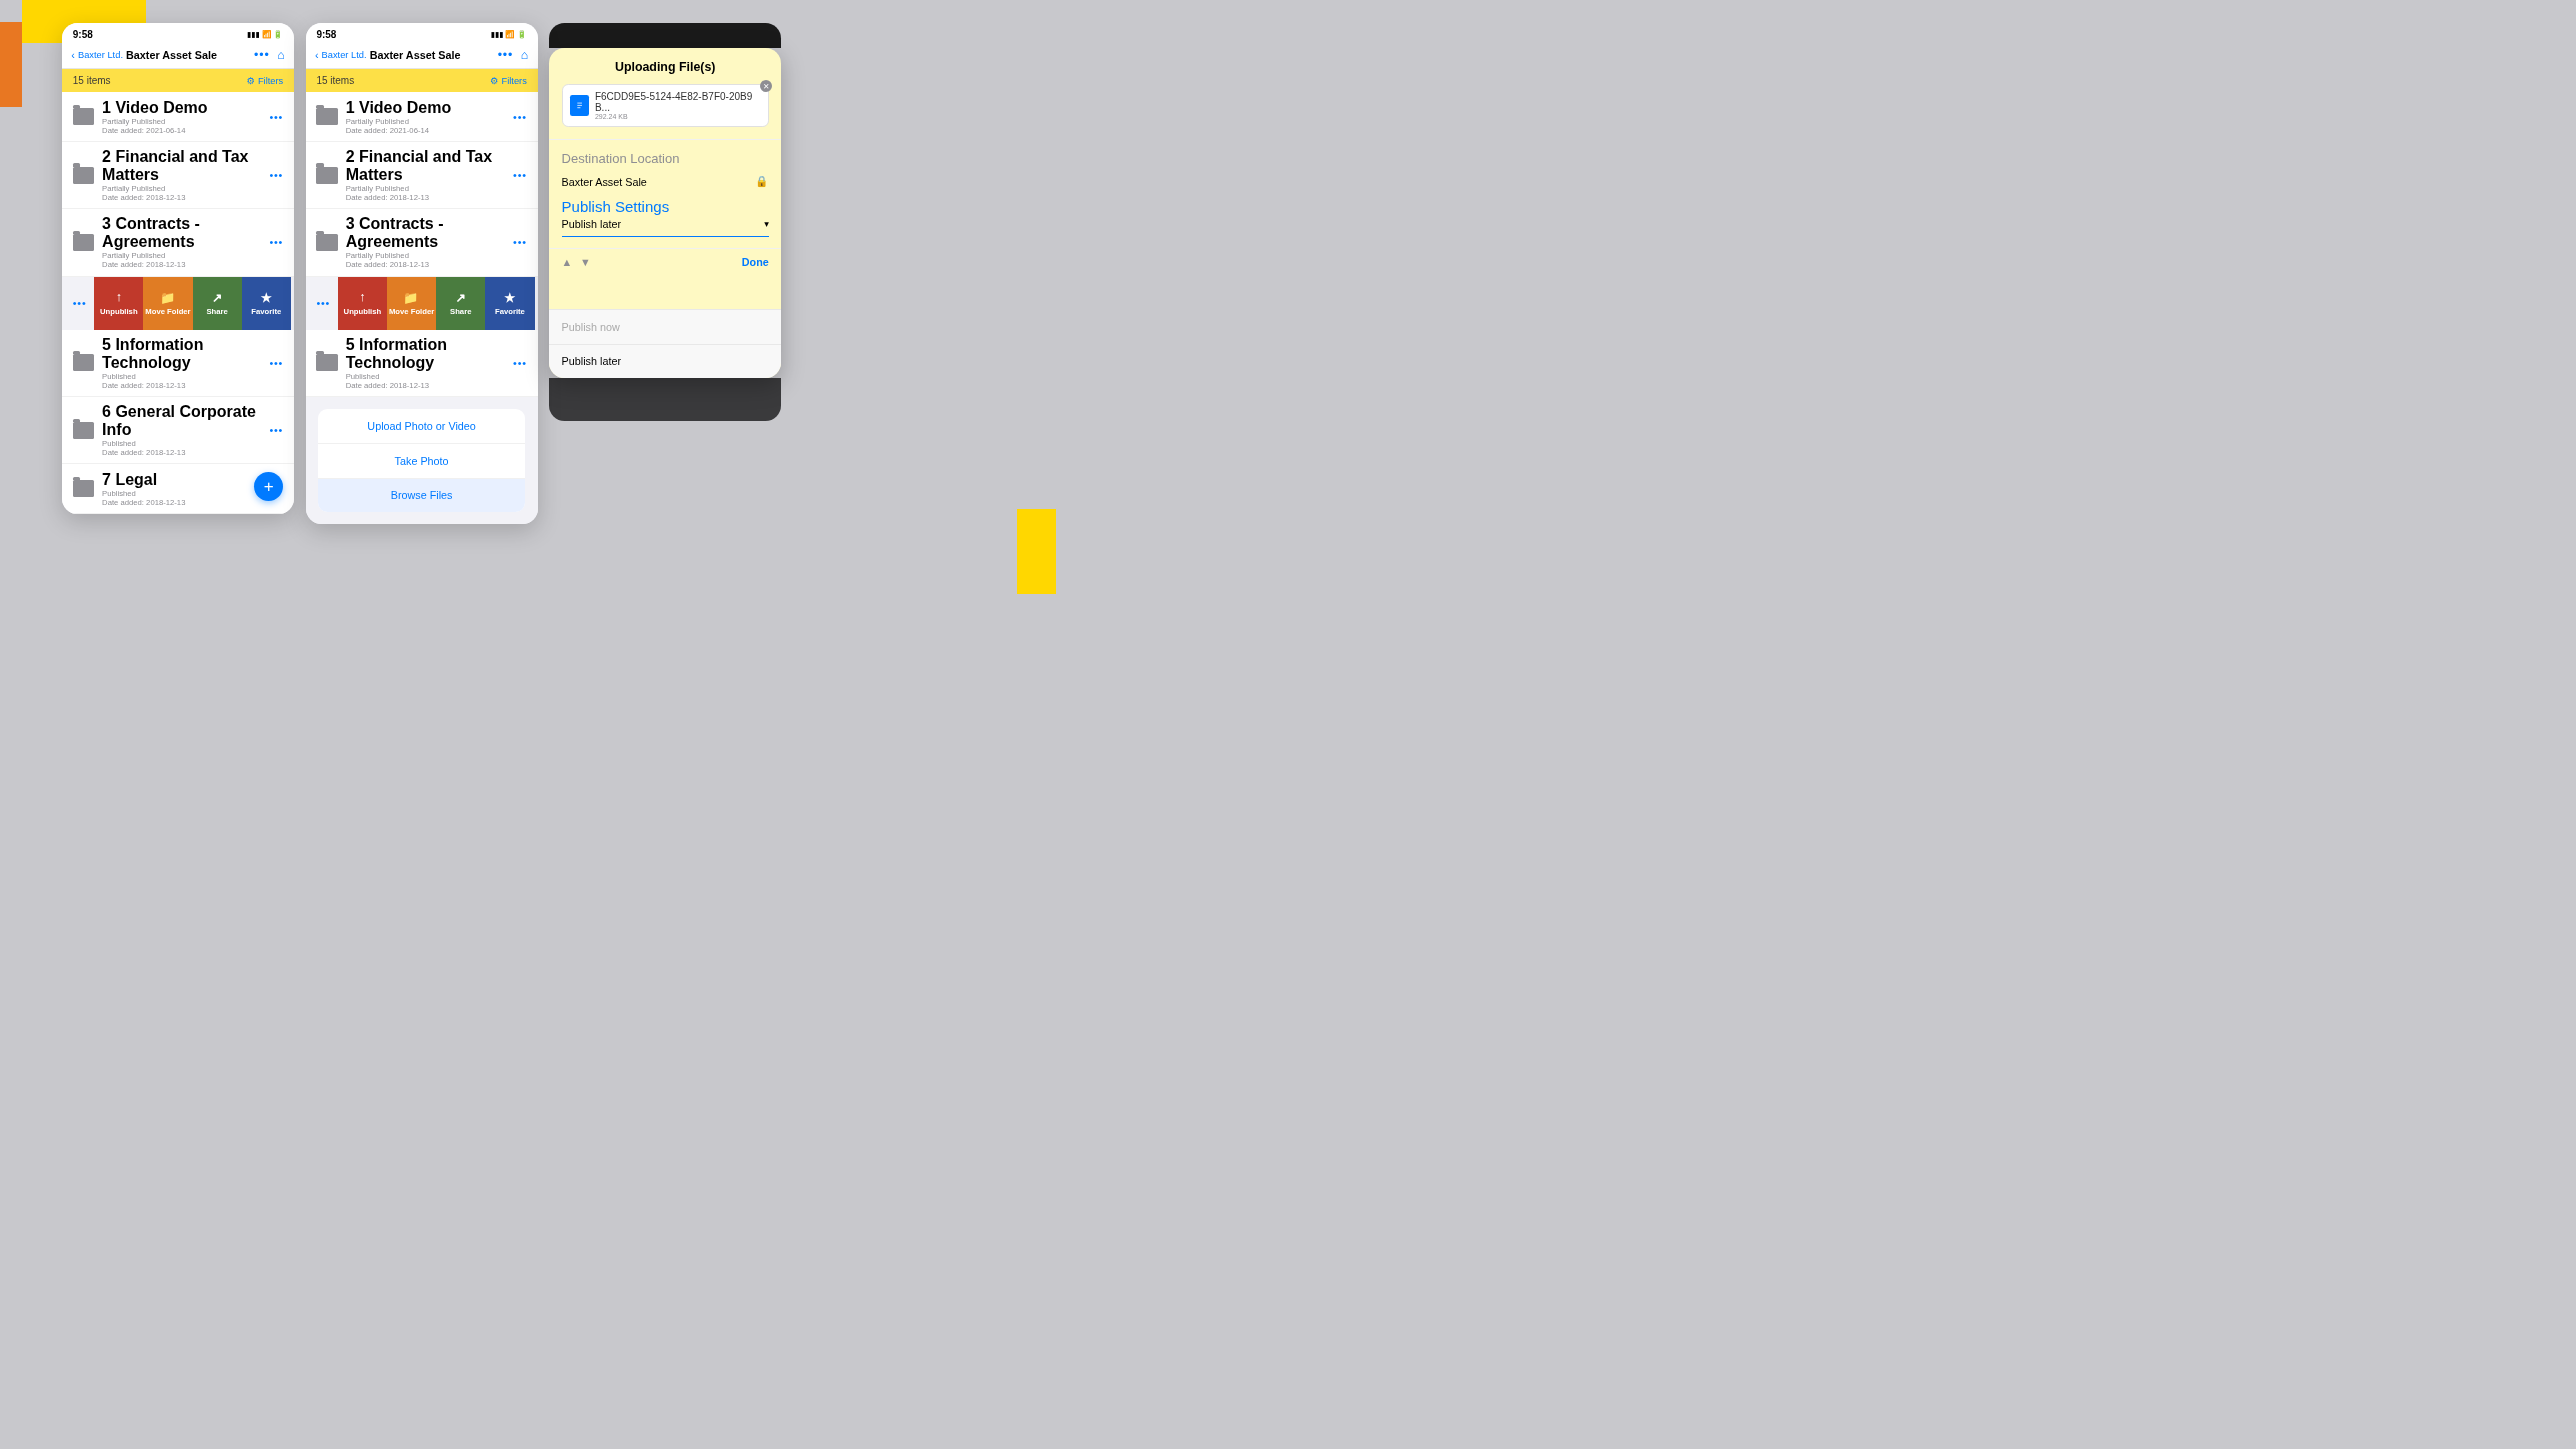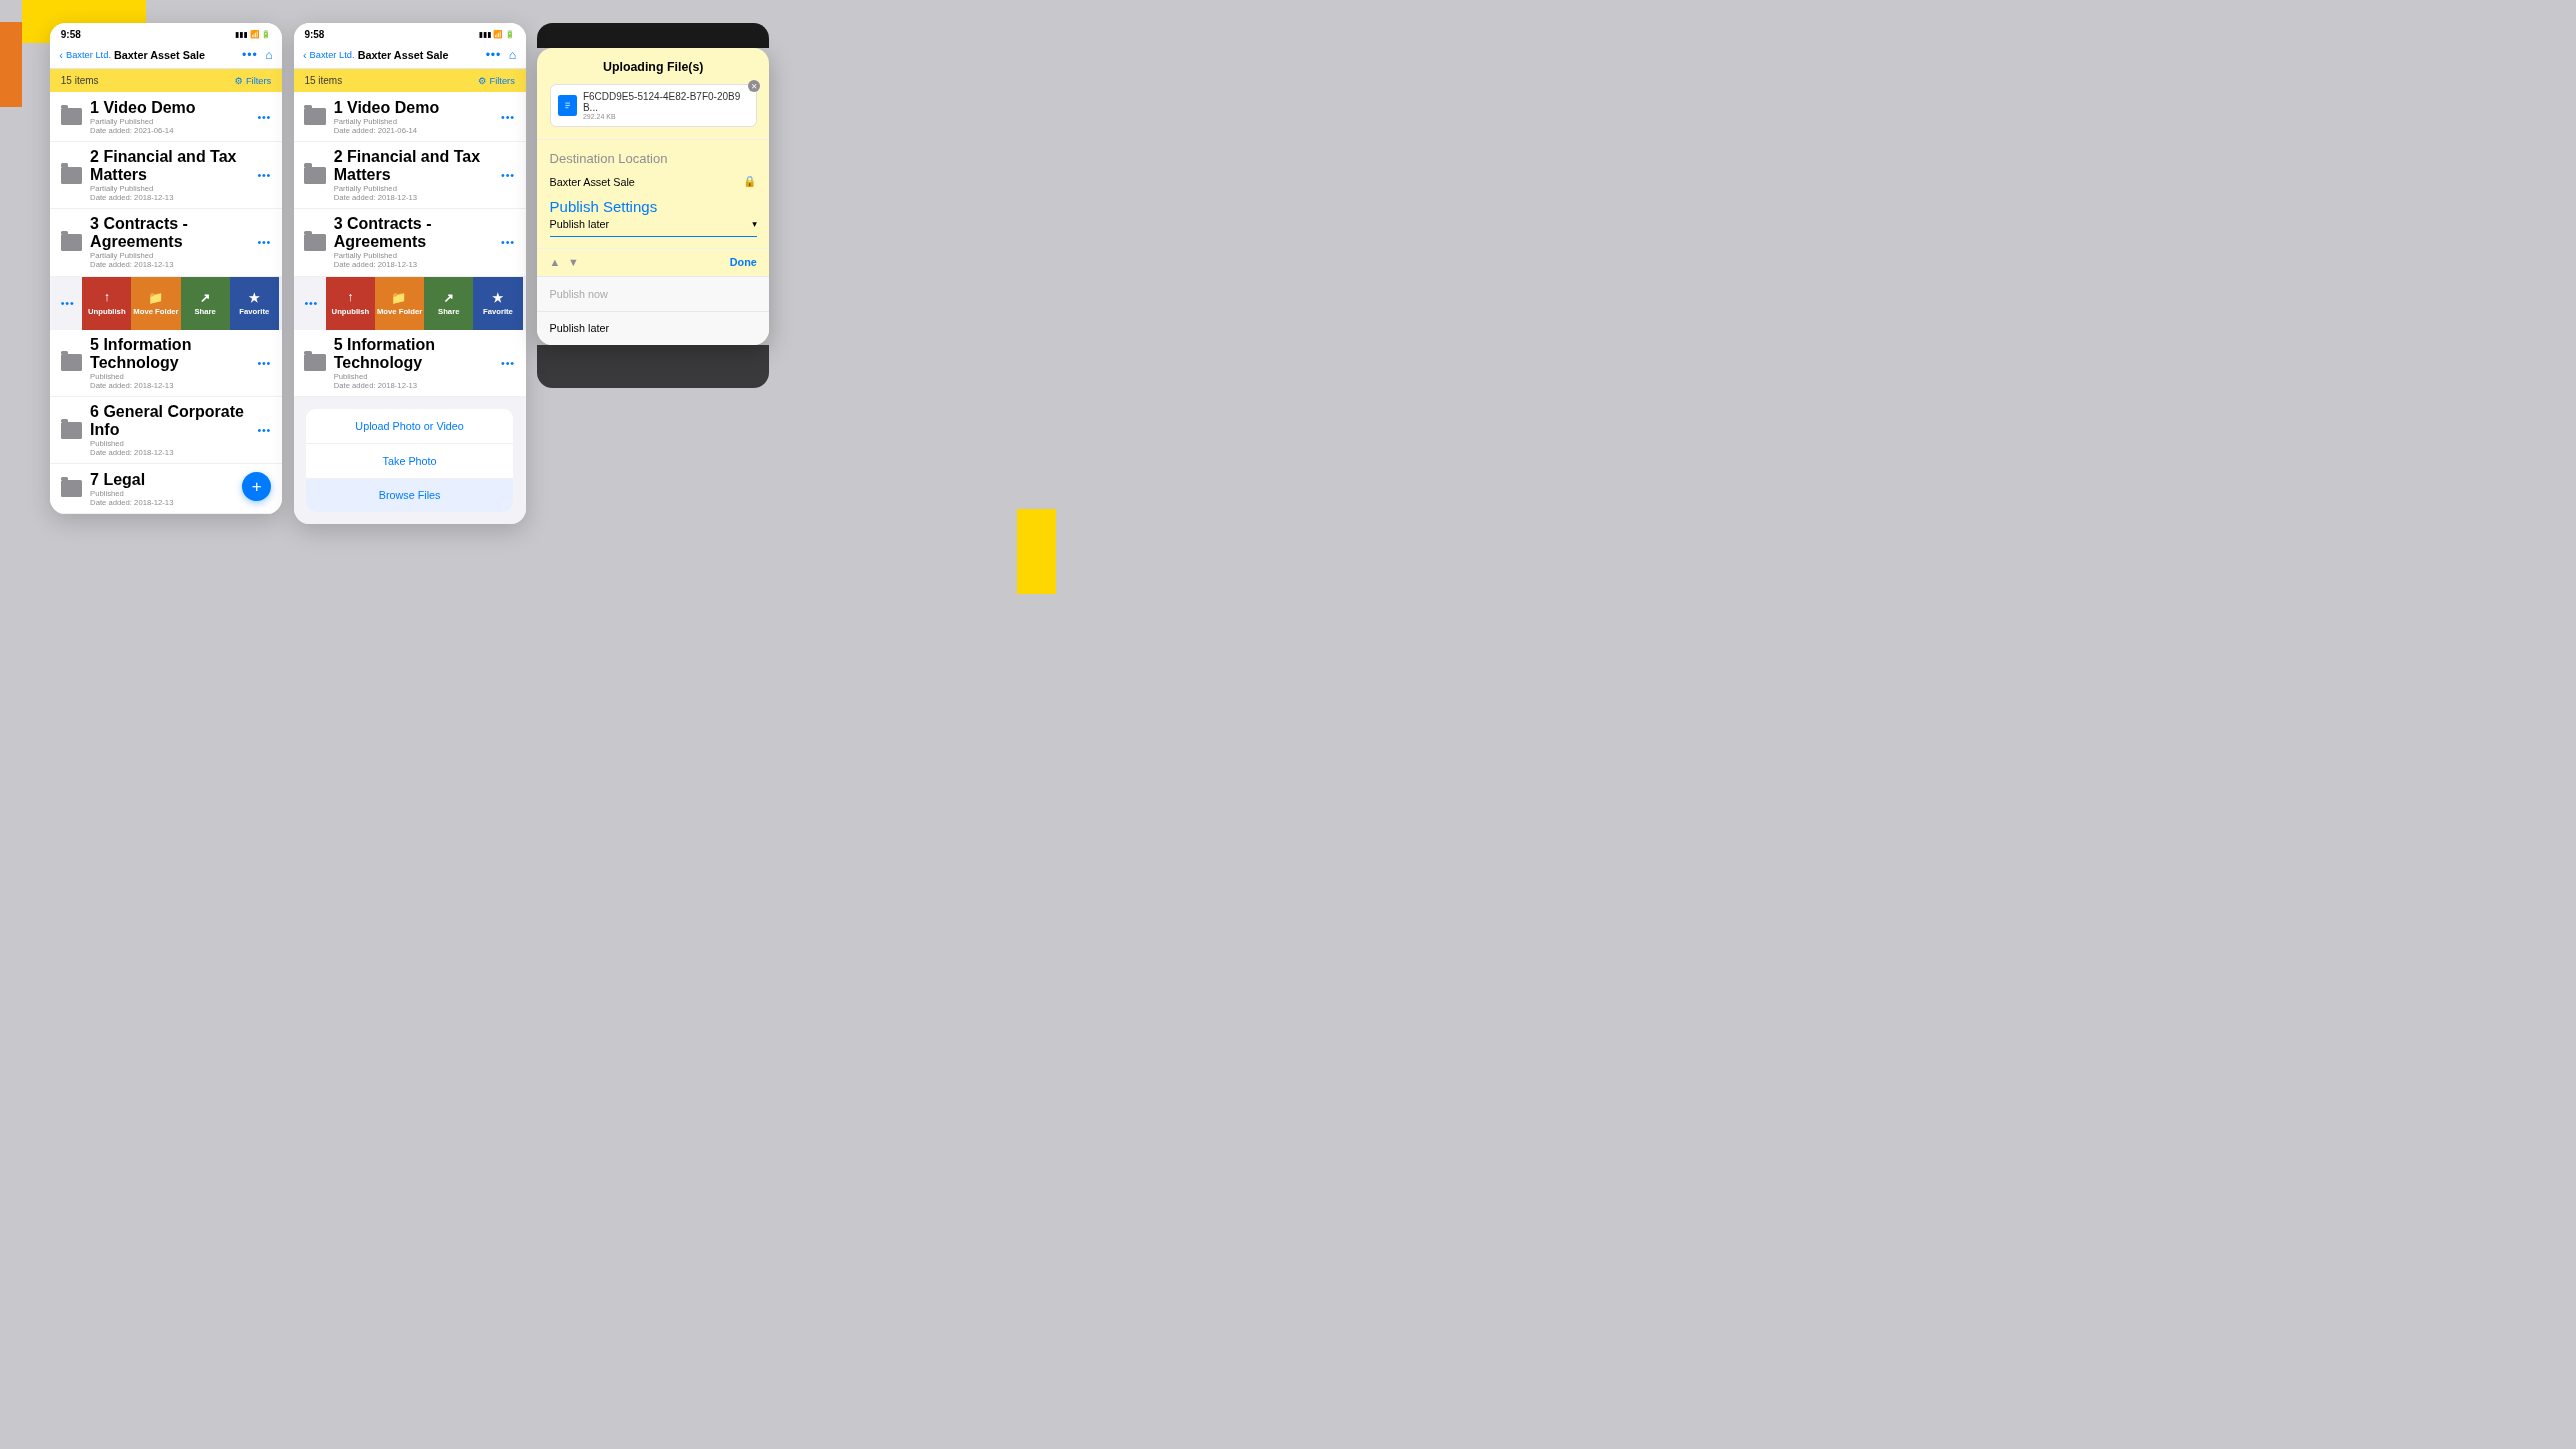--- a/index.html
+++ b/index.html
@@ -27,21 +27,21 @@
       position: absolute;
       bottom: 0; right: 0;
       width: 39px; height: 85px;
       background: #FFD700;
     }
 
     
     .screens-container {
       position: absolute;
       top: 23px;
-      left: 50px;
+      left: 62px;
       display: flex;
       gap: 0;
       align-items: flex-start;
     }
 
     
     .phone-screen {
       width: 232px;
       min-height: 479px;
       background: #f2f2f7;
@@ -350,20 +350,21 @@
       align-items: center;
       padding: 7.7px 12.4px;
       border-top: 0.8px solid #f0f0f0;
     }
     .nav-arrows { display: flex; gap: 7.7px; color: #8E8E93; font-size: 10.8px; }
     .done-btn { color: #007AFF; font-size: 10.8px; font-weight: 600; }
 
     
     .publish-options {
       background: #f8f8f8;
+      margin-top: 33px;
     }
     .publish-option {
       padding: 10.8px 12.4px;
       font-size: 10.8px;
       border-top: 0.8px solid #e8e8e8;
     }
     .publish-option.muted { color: #aaa; }
     .publish-option.active { color: #000; }
 
     

